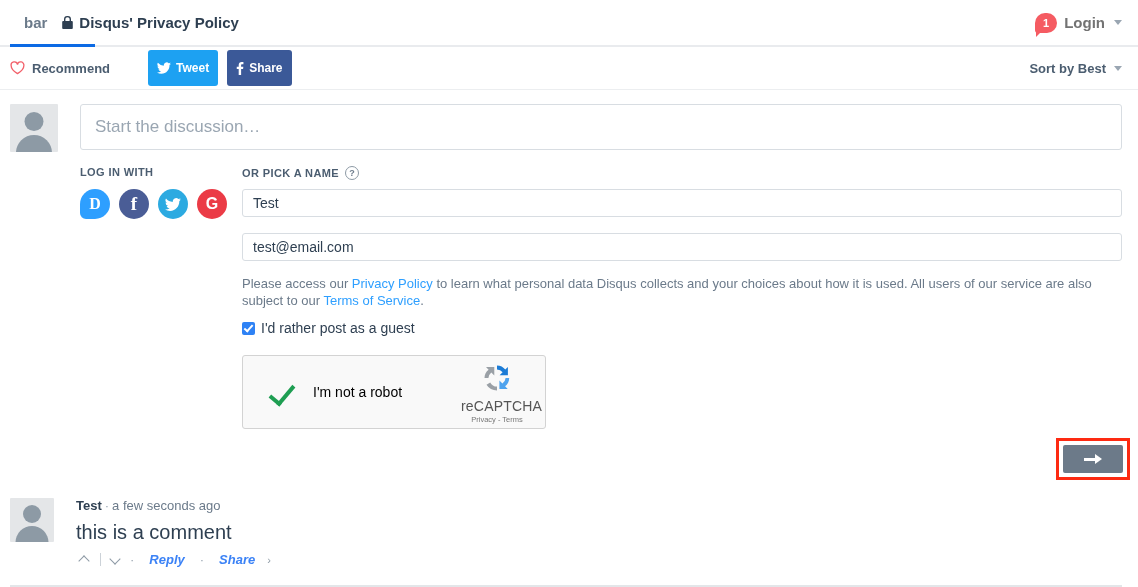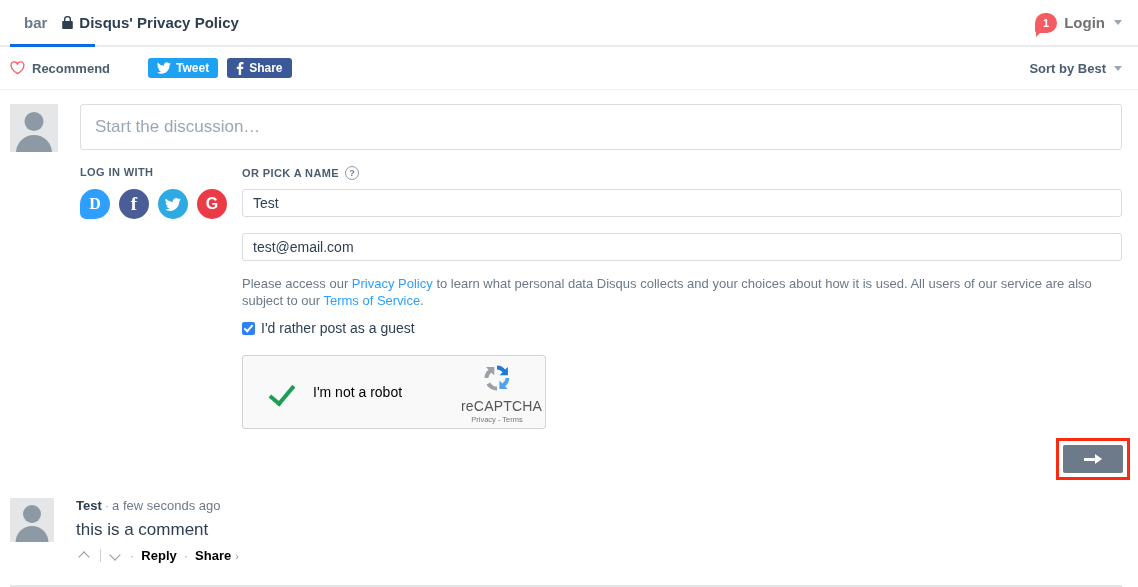--- a/index.html
+++ b/index.html
@@ -87,21 +87,21 @@
     border-bottom: 1px solid #eceef0;
   }
   .recommend {
     display: flex; align-items: center; gap: 7px;
     font-size: 13px; font-weight: bold; color: #4b5d70;
     cursor: pointer;
   }
   .share-btns { display: flex; gap: 9px; margin-left: 38px; }
   .sbtn {
     display: flex; align-items: center; gap: 5px;
-    height: 20px; padding: 0 9px;
+    height: 36px; padding: 0 9px;
     border-radius: 3px;
     color: #fff;
     font-size: 12px; font-weight: bold;
     cursor: pointer;
     white-space: nowrap;
   }
   .sbtn.tweet { background: #1da1f2; }
   .sbtn.fb { background: #3b5998; }
   .sort {
     margin-left: auto;
@@ -357,21 +357,21 @@
     transform: translateX(-50%);
     width: 33px; height: 24px;
     background: #8d9aa5;
     border-radius: 17px 17px 0 0;
   }
   .c-body { margin-left: 22px; flex: 1; }
   .c-meta { font-size: 13px; color: #6b7a8a; }
   .c-author { font-weight: bold; color: #2e3f51; cursor: pointer; }
   .c-dot { color: #9aa6b2; margin: 0 3px; }
   .c-time { color: #6b7a8a; cursor: pointer; }
-  .c-text { font-size: 17px; color: #2e3f51; margin-top: 6px; line-height: 1.3; }
+  .c-text { font-size: 20px; color: #2e3f51; margin-top: 6px; line-height: 1.3; }
   .c-actions {
     display: flex; align-items: center;
     margin-top: 7px;
     font-size: 13px; color: #4b5d70;
     gap: 0;
   }
   .vote-up, .vote-down {
     width: 18px; height: 14px;
     position: relative; cursor: pointer;
   }
@@ -384,22 +384,23 @@
     border-width: 1.6px 1.6px 0 0;
   }
   .vote-up::after { transform: rotate(-45deg); }
   .vote-down::after { transform: rotate(135deg); top: 2px; }
   .vdiv {
     width: 1px; height: 13px;
     background: #ccd2d8;
     margin: 0 6px;
   }
   .c-act {
-    font-weight: bold; color: #000000; cursor: pointer;
-    margin: 0 2px;
+    font-weight: bold; color: #3b82f6; cursor: pointer;
+    margin: 0 10px;
+    font-style: italic;
   }
   .c-sep { color: #9aa6b2; margin: 0 5px; }
   .share-caret { font-size: 11px; color: #8d9aa5; margin-left: 2px; }
 
   .bottom-rule {
     position: absolute;
     left: 10px; right: 16px; bottom: 0;
     height: 2px;
     background: #e3e6e9;
   }

